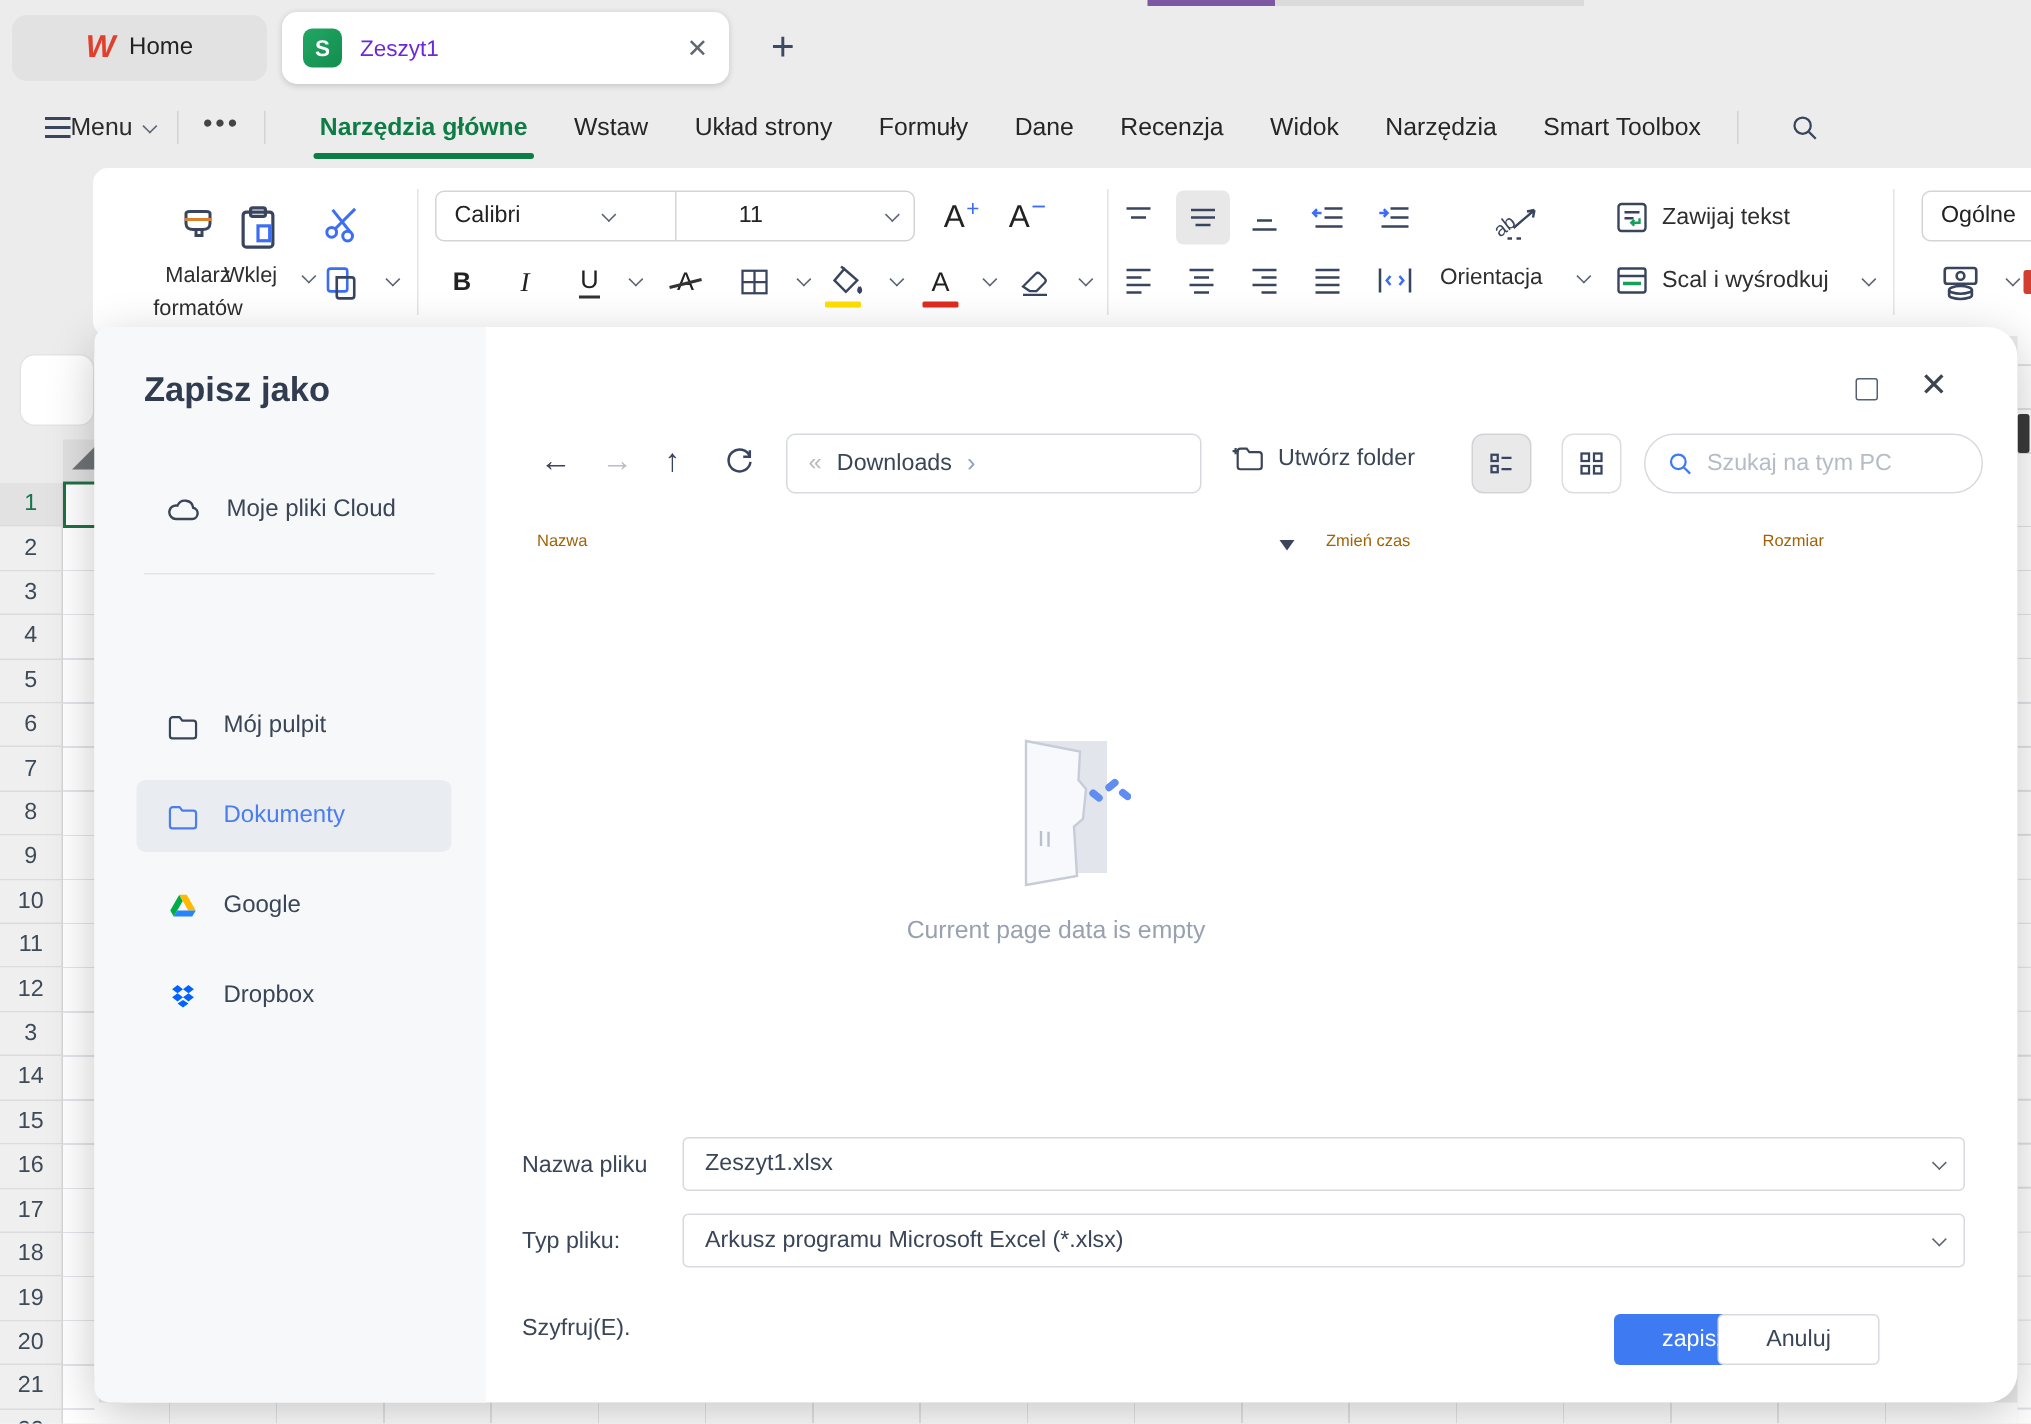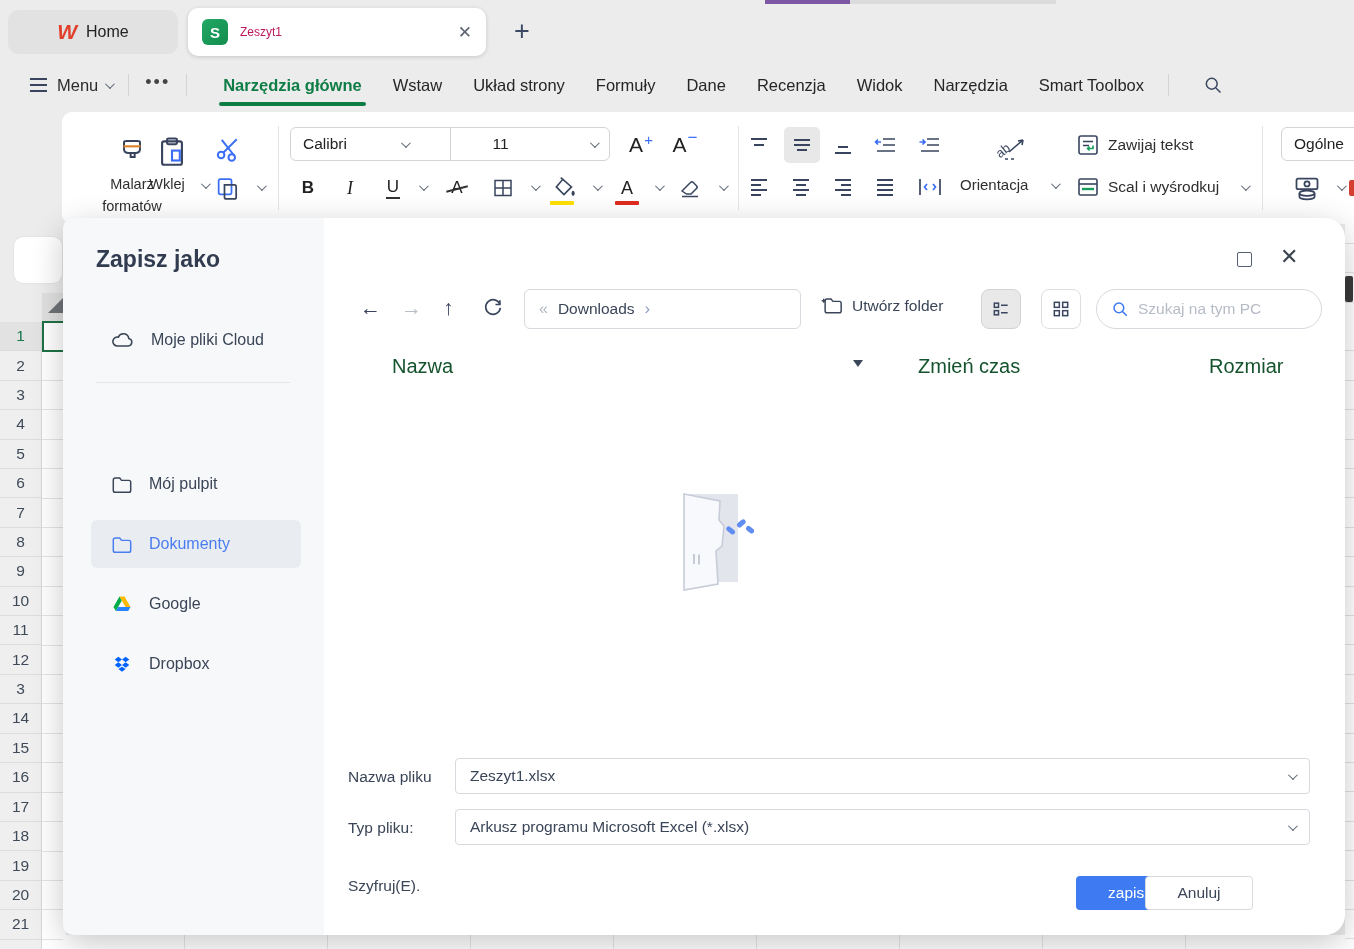--- a/index.html
+++ b/index.html
@@ -11,29 +11,29 @@
   
   .strip-purple { left:765px; top:0; width:85px; height:4px; background:#7e57a4; }
   .strip-gray { left:850px; top:0; width:206px; height:4px; background:#dcdbdb; }
   .tab-home { left:8px; top:10px; width:170px; height:44px; background:#e2e2e3; border-radius:10px;
               display:flex; align-items:center; justify-content:center; gap:10px; font-size:16px; color:#222; cursor:pointer;}
   .wps-logo { font-weight:800; font-style:italic; font-size:21px; color:#e0402c; letter-spacing:-1px;}
   .tab-doc { left:188px; top:8px; width:298px; height:48px; background:#fff; border-radius:10px;
              box-shadow:0 1px 4px rgba(0,0,0,.16); display:flex; align-items:center; padding:0 14px; gap:12px; }
   .sicon { width:26px; height:26px; border-radius:6px; background:linear-gradient(135deg,#22a765,#128d4e);
            color:#fff; font-weight:700; font-size:15px; display:flex; align-items:center; justify-content:center; }
-  .tab-doc .label { font-size:12px; color:#be185d; flex:1; }
+  .tab-doc .label { font-size:15px; color:#6d28d9; flex:1; }
   .tab-close { color:#5f6672; font-size:17px; cursor:pointer; }
   .tab-plus { left:514px; top:16px; font-size:27px; color:#3c4a66; font-weight:400; cursor:pointer; }
 
   
   .menubar { left:0; top:60px; width:1354px; height:50px; display:flex; align-items:center; }
   .hamburger { margin-left:30px; width:17px; display:flex; flex-direction:column; gap:4px; }
   .hamburger i { display:block; height:1.8px; background:#39455e; }
-  .menu-word { margin-left:10px; font-size:16.5px; color:#2c2c2c; }
+  .menu-word { font-size:16.5px; color:#2c2c2c; }
   .chev { display:inline-block; width:7px; height:7px; border-right:1.6px solid #5a6472; border-bottom:1.6px solid #5a6472;
           transform:rotate(45deg) translateY(-2px); margin-left:7px; }
   .vsep { width:1px; height:22px; background:#d3d3d4; margin:0 16px; }
   .dots { font-size:18px; color:#444; letter-spacing:2px; margin-top:-6px; }
   .menu-tabs { display:flex; gap:31px; margin-left:20px; }
   .menu-tab { position:relative; font-size:16.5px; color:#262626; padding:13px 0; cursor:pointer; white-space:nowrap; }
   .menu-tab.active { color:#0e7c45; font-weight:700; }
   .menu-tab.active::after { content:""; position:absolute; left:-4px; right:-4px; bottom:2px; height:3.5px;
                             background:#0e7c45; border-radius:2px; }
   .menu-search { margin-left:18px; }
@@ -88,21 +88,21 @@
   .crumb .laq { color:#b4bac4; font-size:16px; }
   .crumb .name { color:#3a4557; font-size:15.5px; }
   .crumb .raq { color:#8fa0c4; font-size:17px; }
   .mkfolder { position:absolute; left:758px; top:78px; display:flex; align-items:center; gap:9px; font-size:15.5px; color:#3a4557; cursor:pointer; }
   .toggle { position:absolute; top:71px; width:40px; height:40px; border-radius:8px; border:1px solid #dcdee1; background:#fff;
             display:flex; align-items:center; justify-content:center; cursor:pointer; }
   .toggle.selected { background:#e9e9ea; border-color:#d2d3d6; }
   .searchbox { position:absolute; left:1033px; top:71px; width:226px; height:40px; border:1px solid #d6d9de; border-radius:20px;
                display:flex; align-items:center; gap:9px; padding:0 14px; }
   .searchbox .ph { color:#b6bcc6; font-size:15.5px; }
-  .colhead { position:absolute; top:137px; font-size:20px; color:#14532d;margin-left:34px; }
+  .colhead { position:absolute; top:137px; font-size:11px; color:#a16207; }
   .sort-tri { position:absolute; left:790px; top:142px; width:0; height:0; border-left:5.5px solid transparent;
               border-right:5.5px solid transparent; border-top:7px solid #3c465a; }
 
   .empty-wrap { position:absolute; left:0; top:270px; width:1282px; text-align:center; }
   .empty-text { margin-top:18px; font-size:16.5px; color:#99a1b0; }
 
   .frow-label { position:absolute; left:285px; font-size:15.5px; color:#3a4557; }
   .fcombo { position:absolute; left:392px; width:855px; height:36px; border:1px solid #d6d9de; border-radius:4px;
             display:flex; align-items:center; }
   .fcombo .val { flex:1; padding-left:14px; font-size:15.5px; color:#3a4557; }
@@ -506,20 +506,21 @@
 
     <div class="empty-wrap">
       <svg width="100" height="105" viewBox="0 0 100 105" style="margin:0 auto">
         <rect x="30" y="6" width="54" height="88" fill="#e2e5ec"></rect>
         <path d="M30 6 L66 13 L65 32 L70 38 L68 58 L62 63 L64 96 L30 102 Z" fill="#f8f9fc" stroke="#c7ccd8" stroke-width="1.6"></path>
         <path d="M40 66 v10 M45 66.5 v10" stroke="#b9c0cc" stroke-width="1.6"></path>
         <rect x="72" y="40" width="10" height="5" rx="2.5" fill="#5f8df2" transform="rotate(38 77 42)"></rect>
         <rect x="82" y="33" width="10" height="5" rx="2.5" fill="#5f8df2" transform="rotate(-40 87 35)"></rect>
         <rect x="92" y="39" width="9" height="5" rx="2.5" fill="#5f8df2" transform="rotate(38 96 41)"></rect>
       </svg>
+      <div class="empty-text">Current page data is empty</div>
     </div>
 
     <div class="frow-label" style="top:550px">Nazwa pliku</div>
     <div class="fcombo" style="top:540px">
       <span class="val">Zeszyt1.xlsx</span>
       <span class="chev"></span>
     </div>
     <div class="frow-label" style="top:601px">Typ pliku:</div>
     <div class="fcombo" style="top:591px">
       <span class="val">Arkusz programu Microsoft Excel (*.xlsx)</span>

